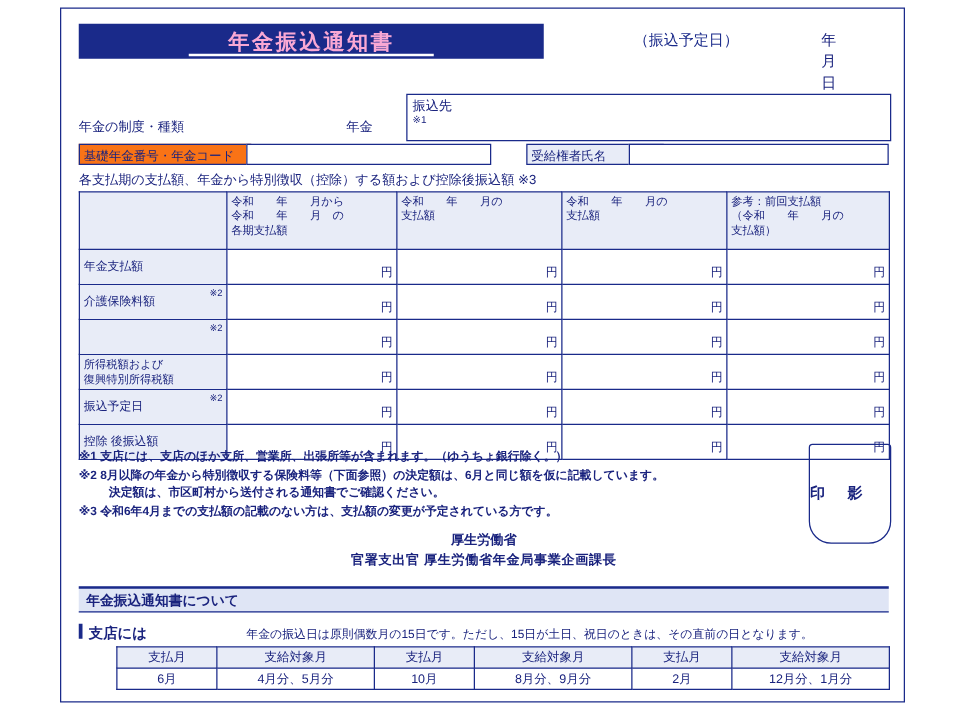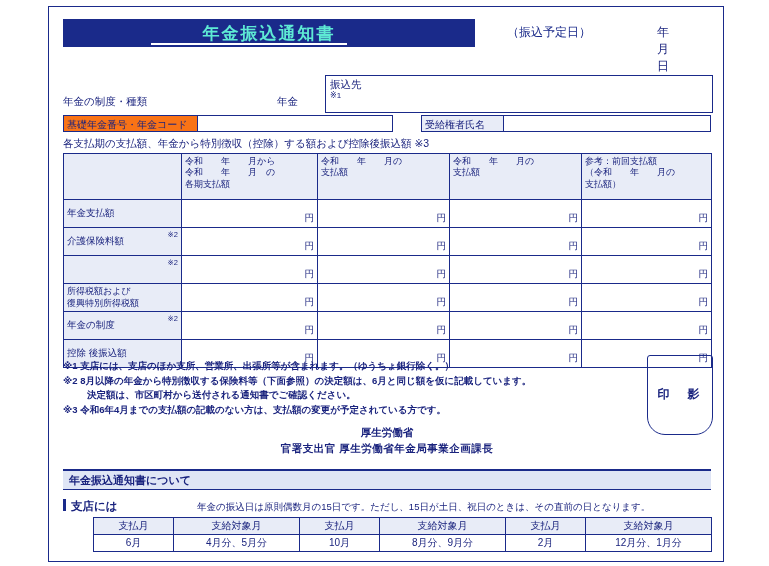--- a/index.html
+++ b/index.html
@@ -2,21 +2,21 @@
 <html><head>
 <meta charset="utf-8">
 <style>
   html,body{margin:0;padding:0;background:#ffffff;}
   body{width:769px;height:566px;overflow:hidden;font-family:"Liberation Sans","DejaVu Sans",sans-serif;color:#1a237e;}
   .page{position:absolute;left:48px;top:6px;width:676px;height:556px;border:1px solid #1a2a8a;background:#fff;box-sizing:border-box;}
   .inner{position:relative;width:100%;height:100%;padding:0;box-sizing:border-box;}
 
   
   .titlerow{position:absolute;left:14px;top:12px;width:648px;height:30px;}
-  .titlebar{position:absolute;left:0;top:0;width:412px;height:28px;background:#1a2a8a;color:#5eead4;}
+  .titlebar{position:absolute;left:0;top:0;width:372px;height:28px;background:#1a2a8a;color:#f9a8d4;}
   .titlebar .t{position:absolute;left:0;right:0;top:3px;text-align:center;font-size:17px;font-weight:bold;letter-spacing:2px;}
   .titlebar .u{position:absolute;left:88px;top:24px;width:196px;height:2px;background:#fff;}
   .predate{position:absolute;left:444px;top:5px;font-size:12px;color:#1a2a8a;}
   .ymd{position:absolute;left:594px;top:5px;font-size:12px;letter-spacing:14px;}
   .b-sys{position:absolute;left:14px;top:88px;font-size:10.5px;text-align:center;}
   .b-nen{position:absolute;left:228px;top:88px;font-size:10.5px;}
   .box-furikomi{position:absolute;left:276px;top:68px;width:386px;height:36px;border:1px solid #1a2a8a;}
   .box-furikomi .h{position:absolute;left:4px;top:2px;font-size:10.5px;}
   .box-furikomi .s{position:absolute;left:4px;top:15px;font-size:8px;}
 
@@ -36,21 +36,21 @@
   table.main td.rowlabel{background:#e8ecf7;height:28px;vertical-align:middle;position:relative;}
   table.main td.amt{height:28px;text-align:right;vertical-align:bottom;padding-bottom:2px;}
   .supright{position:absolute;right:3px;top:2px;font-size:7.5px;}
   .mini{display:block;font-size:9px;line-height:1.25;}
 
   
   .notes{position:absolute;left:14px;top:352px;width:560px;font-size:9.5px;line-height:1.55;font-weight:bold;}
   .notes .n{display:block;}
   .notes .indent{display:block;padding-left:24px;}
   .stamp{position:absolute;left:598px;top:348px;width:64px;height:78px;border:1px solid #1a2a8a;border-radius:3px 3px 18px 18px;}
-  .stamp .s1{position:absolute;left:0;right:0;top:30px;text-align:center;font-size:12px;letter-spacing:3px;font-weight:bold;}
+  .stamp .s1{position:absolute;left:0;right:0;top:30px;text-align:left;font-size:12px;letter-spacing:3px;font-weight:bold;}
   .ministry{position:absolute;left:14px;top:418px;width:648px;text-align:center;font-size:10.5px;font-weight:bold;line-height:1.5;}
   .ministry .l2{letter-spacing:0.5px;}
 
   
   .secbar{position:absolute;left:14px;top:462px;width:648px;height:18px;background:#dfe5f5;border-top:2px solid #1a2a8a;border-bottom:1px solid #1a2a8a;}
   .secbar span{position:absolute;left:6px;top:2px;font-size:11px;font-weight:bold;}
   .sub2{position:absolute;left:14px;top:492px;font-size:11.5px;font-weight:bold;}
   .sub2 .bar{display:inline-block;width:3px;height:12px;background:#1a2a8a;margin-right:5px;vertical-align:-1px;}
   .sub2note{position:absolute;left:148px;top:494px;font-size:9.5px;font-weight:normal;}
 
@@ -157,21 +157,21 @@
           <span class="mini">復興特別所得税額</span>
         </td>
         <td class="amt">円</td>
         <td class="amt">円</td>
         <td class="amt">円</td>
         <td class="amt">円</td>
       </tr>
 
       <tr>
         <td class="rowlabel">
-          <span>年金の制度</span>
+          <span>振込予定日</span>
           <span class="supright">※2</span>
         </td>
         <td class="amt">円</td>
         <td class="amt">円</td>
         <td class="amt">円</td>
         <td class="amt">円</td>
       </tr>
 
       <tr>
         <td class="rowlabel">控除 後振込額</td>

